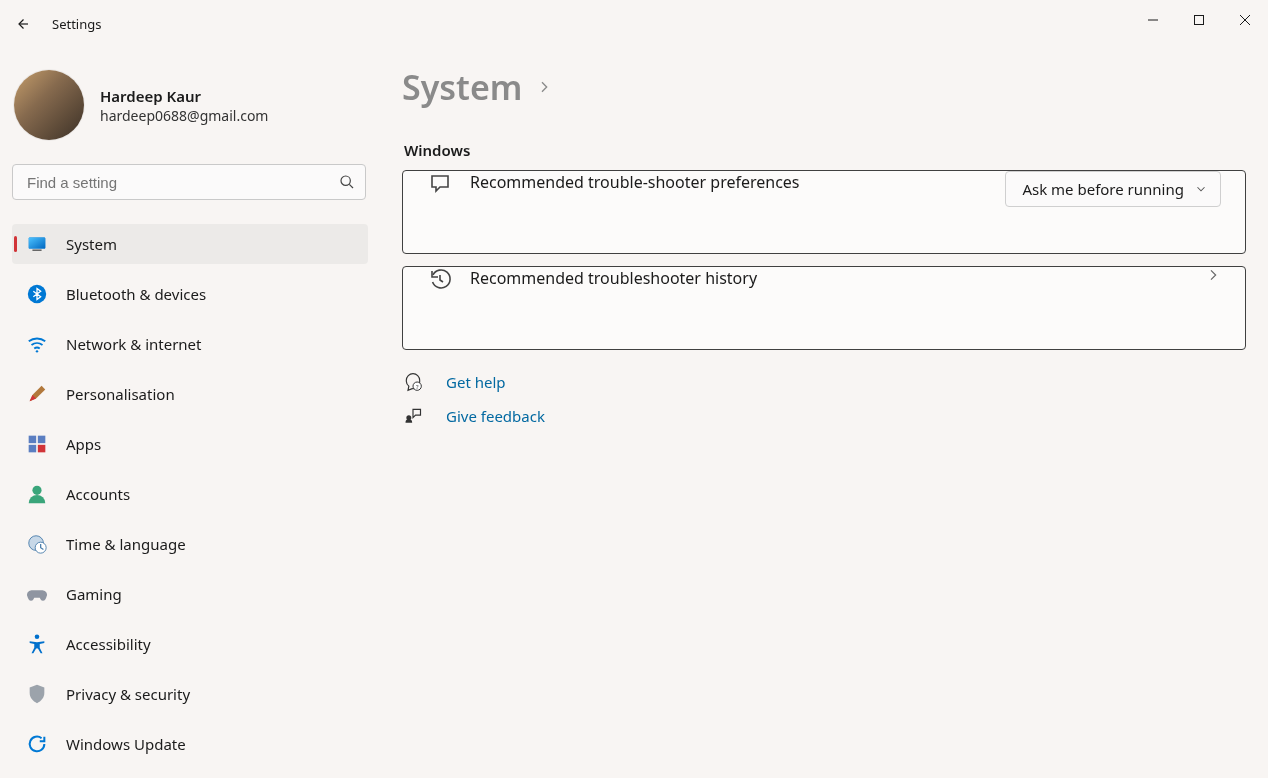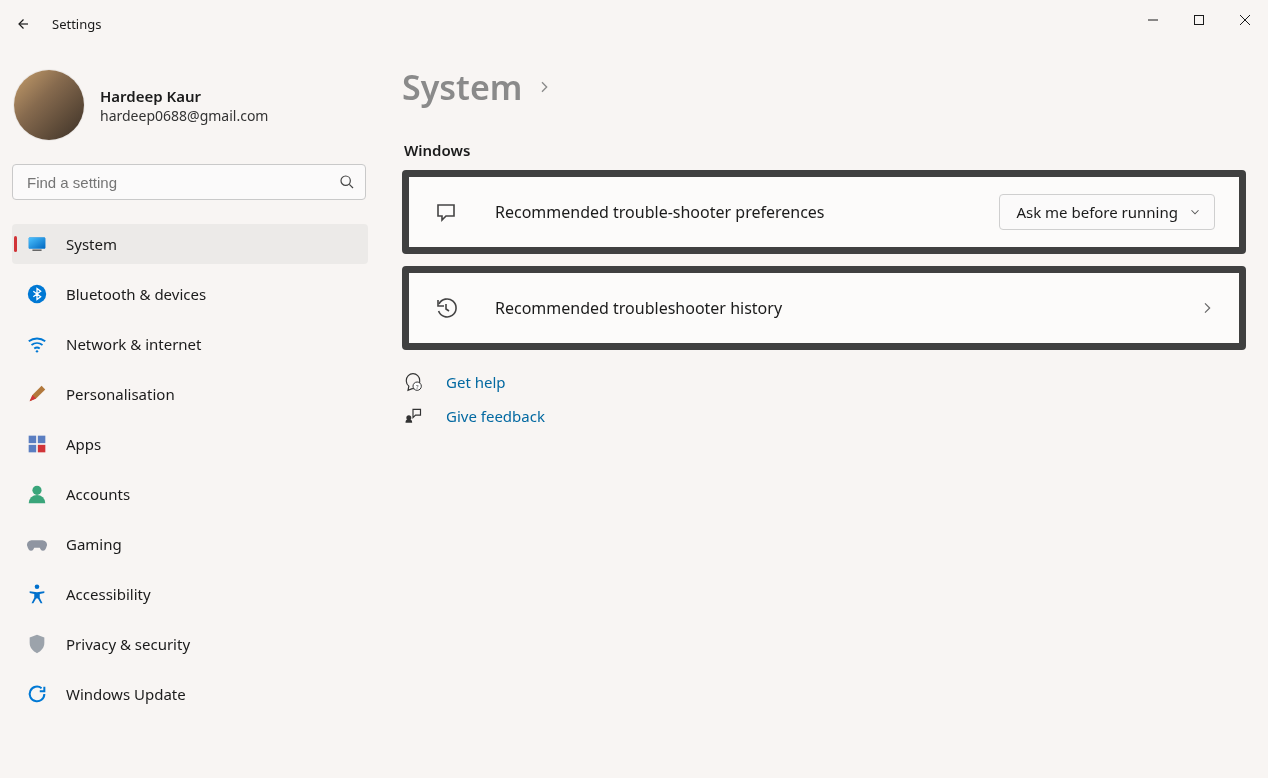--- a/index.html
+++ b/index.html
@@ -39,21 +39,21 @@
 
   
   .crumb { display:flex; align-items:baseline; gap:14px; padding:4px 0 16px 0; }
   .crumb-parent { font-size:34px; font-weight:600; color:#8a8a8a; }
   .crumb-sep    { font-size:20px; color:#8a8a8a; align-self:center; }
   .crumb-leaf   { font-size:34px; font-weight:600; color:#1b1b1b; }
 
   .section-h { font-size:15px; font-weight:600; margin:14px 0 10px 2px; }
 
   
-  .card { border:7px solid #404040; background:#fcfbfa; border-radius:4px; padding:0 24px; min-height:70px; display:flex; align-items:center; gap:36px; margin-bottom:12px; }
+  .card { border:1px solid #404040; background:#fcfbfa; border-radius:4px; padding:0 24px; min-height:70px; display:flex; align-items:flex-start; gap:17px; margin-bottom:12px; }
   .card .row-icon { width:26px; display:flex; align-items:center; justify-content:center; }
   .card .row-main { flex:1; }
   .row-title { font-size:16px; font-weight:400; }
   .row-sub   { font-size:14px; color:#6b6b6b; margin-top:2px; }
   .card .right { display:flex; align-items:center; }
   .dropdown { height:36px; border:1px solid #cfcfcf; border-radius:4px; background:#fbfafa; display:flex; align-items:center; gap:10px; padding:0 12px 0 16px; font-size:15px; }
   .chev { display:flex; }
   .card.tall { min-height:84px; }
   .highlight-box { position:absolute; border:3px solid #d40000; pointer-events:none; }
 
@@ -176,20 +176,30 @@
         <span class="nav-icon">
             <svg width="22" height="22" viewBox="0 0 24 24" fill="#3aa57a">
               <circle cx="12" cy="8" r="5"></circle>
               <path d="M3 22a9 9 0 0 1 18 0z"></path>
             </svg>
           </span>
         <span>Accounts</span>
       </div>
       <div class="nav-item">
         <span class="nav-icon">
+            <svg width="22" height="22" viewBox="0 0 24 24">
+              <circle cx="11" cy="11" r="8" fill="#c7d8e8" stroke="#4b7eab" stroke-width="1"></circle>
+              <circle cx="16" cy="16" r="6" fill="#fff" stroke="#4b7eab" stroke-width="1"></circle>
+              <path d="M16 12v4l3 2" stroke="#4b7eab" stroke-width="1.4" fill="none"></path>
+            </svg>
+          </span>
+        <span>Time &amp; language</span>
+      </div>
+      <div class="nav-item">
+        <span class="nav-icon">
             <svg width="22" height="22" viewBox="0 0 24 24" fill="#8f95a1">
               <path d="M6 8h12a5 5 0 0 1 4 8l-1 2a3 3 0 0 1-5 0l-1-2h-6l-1 2a3 3 0 0 1-5 0l-1-2a5 5 0 0 1 4-8z"></path>
             </svg>
           </span>
         <span>Gaming</span>
       </div>
       <div class="nav-item">
         <span class="nav-icon">
             <svg width="22" height="22" viewBox="0 0 24 24" fill="#0070cc">
               <circle cx="12" cy="4" r="2.5"></circle>

